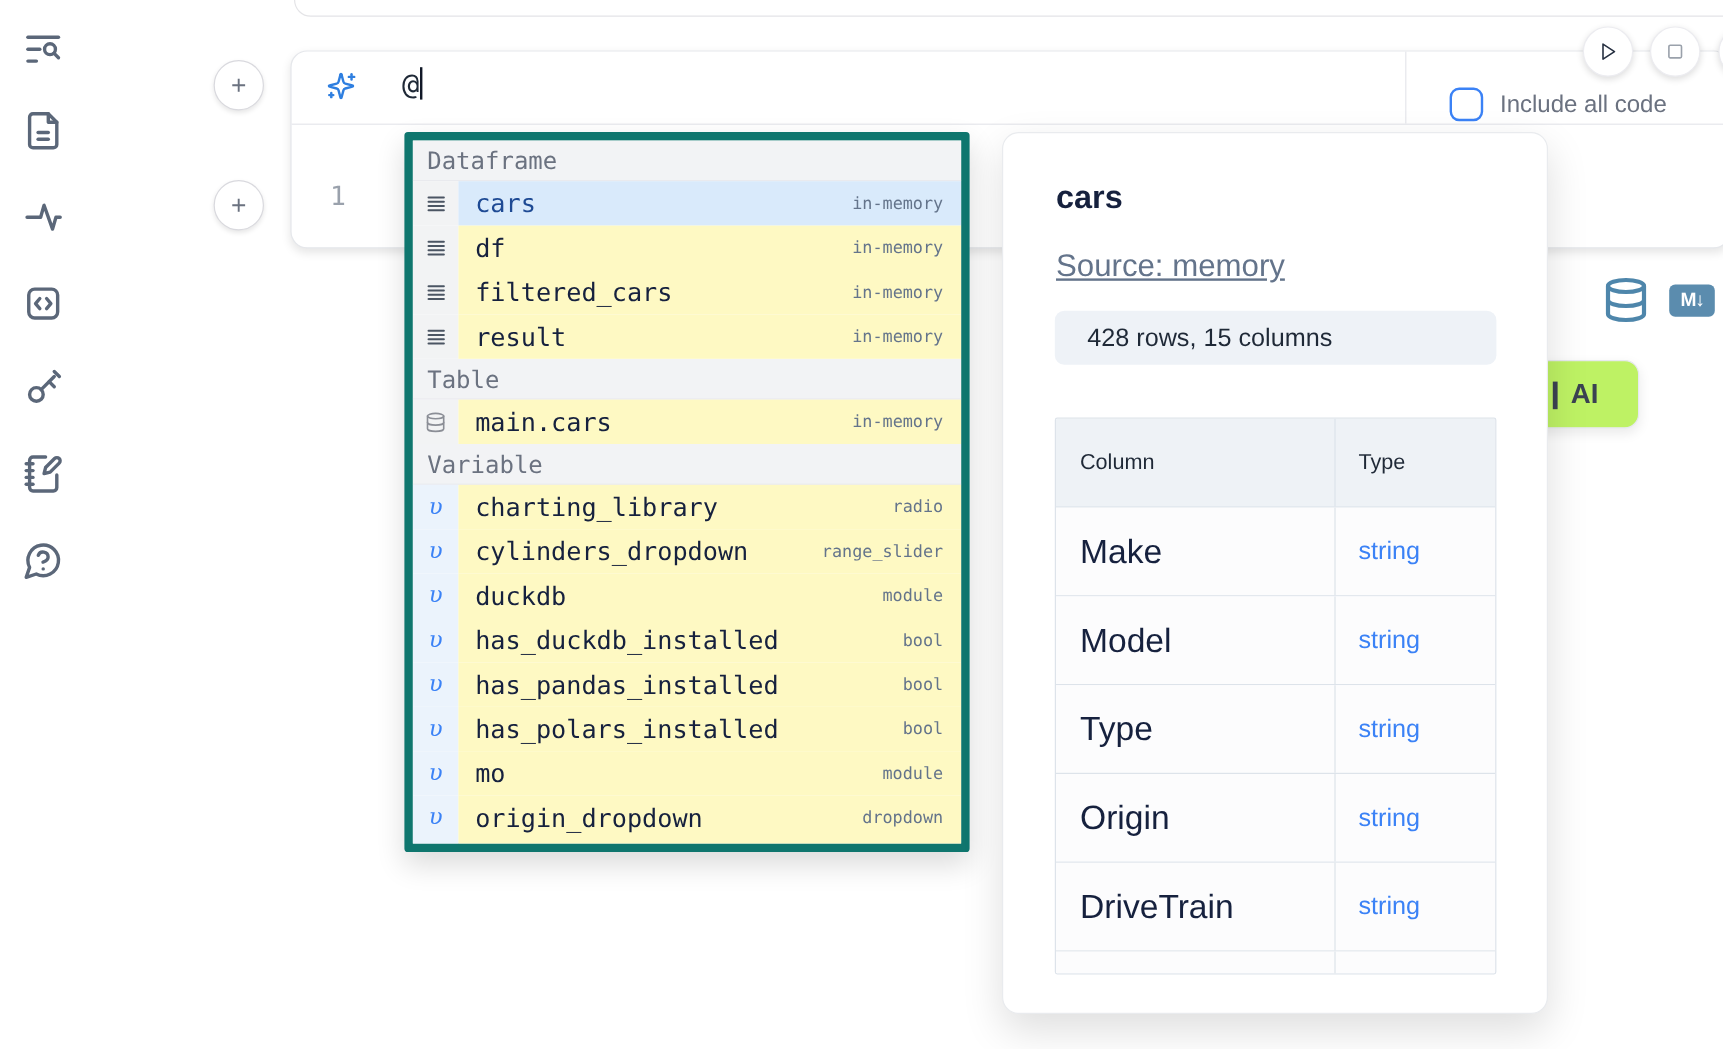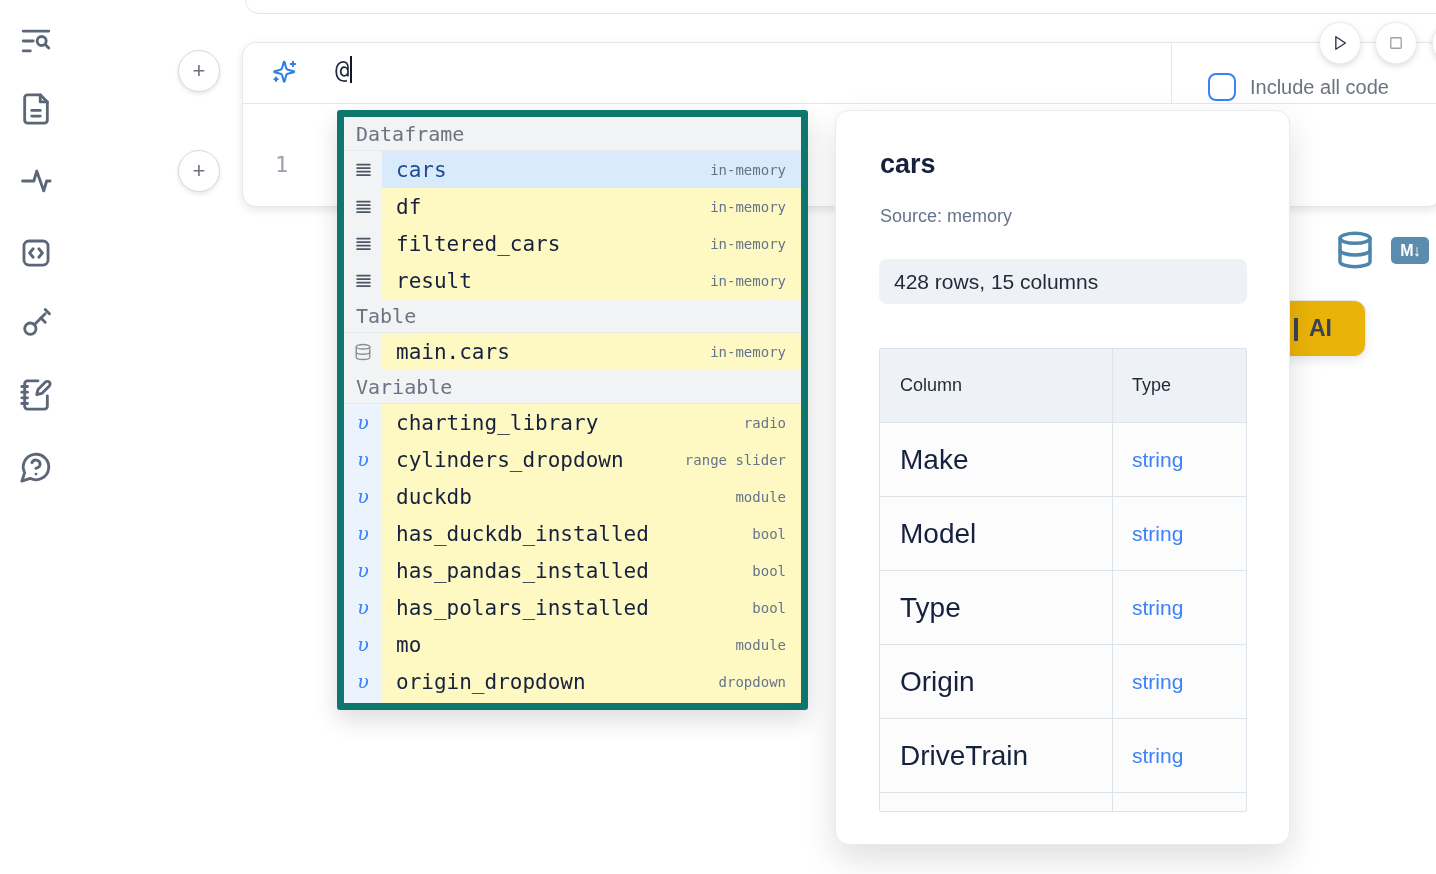--- a/index.html
+++ b/index.html
@@ -81,38 +81,38 @@
     stroke-linecap:round; stroke-linejoin:round; }
   .var-glyph { font-family:"DejaVu Serif", serif; font-style:italic; font-size:19px;
     color:#3b82f6; line-height:1; }
 
   
   .panel { position:absolute; left:835px; top:110px; width:455px; height:735px;
     background:#fff; border:1px solid #e9ebee; border-radius:14px;
     box-shadow:0 14px 34px rgba(0,0,0,.13); z-index:10; }
   .panel-title { position:absolute; left:44px; top:38px; font-size:27px; font-weight:bold;
     color:#16213e; }
-  .panel-source { position:absolute; left:44px; top:95px; font-size:18px; color:#64748b; }
+  .panel-source { position:absolute; left:44px; top:95px; font-size:26px; color:#64748b;text-decoration:underline; }
   .shape-badge { position:absolute; left:43px; top:148px; width:368px; height:45px;
-    background:#eef2f7; border-radius:8px; line-height:45px; padding-left:15px;
+    background:#eef2f7; border-radius:8px; line-height:45px; padding-left:27px;
     font-size:21px; color:#1f2937; }
   .schema-table { position:absolute; left:43px; top:237px; width:368px; height:464px;
     overflow:hidden; border:1px solid #dde3ea; border-radius:2px; }
   .sch-row { display:flex; height:74px; border-bottom:1px solid #dde3ea; background:#fcfcfd; }
   .sch-row.head { background:#eef2f6; }
   .sch-c1 { width:233px; border-right:1px solid #dde3ea; display:flex; align-items:center;
     padding-left:20px; }
   .sch-c2 { flex:1; display:flex; align-items:center; padding-left:19px; }
   .sch-head-txt { font-size:18px; color:#1f2937; }
   .sch-col-name { font-family:Liberation Sans, sans-serif; font-size:28px; color:#16213e; }
   .sch-col-type { font-size:21px; color:#3b82f6; }
 
   
   .ai-card { position:absolute; left:1240px; top:300px; width:126px; height:57px;
-    background:#eab308; border:1px solid #e7e9ee; border-radius:12px;
+    background:#bef264; border:1px solid #e7e9ee; border-radius:12px;
     box-shadow:0 4px 10px rgba(0,0,0,.08); z-index:4; cursor:pointer; }
   .ai-card .stub { position:absolute; left:53px; top:17px; width:4px; height:23px;
     background:#3b4252; }
   .ai-card .lbl { position:absolute; left:68px; top:14px; font-size:23px; font-weight:bold;
     color:#3b4252; }
 </style>
 </head>
 <body>
 
 <div class="top-strip"></div>

